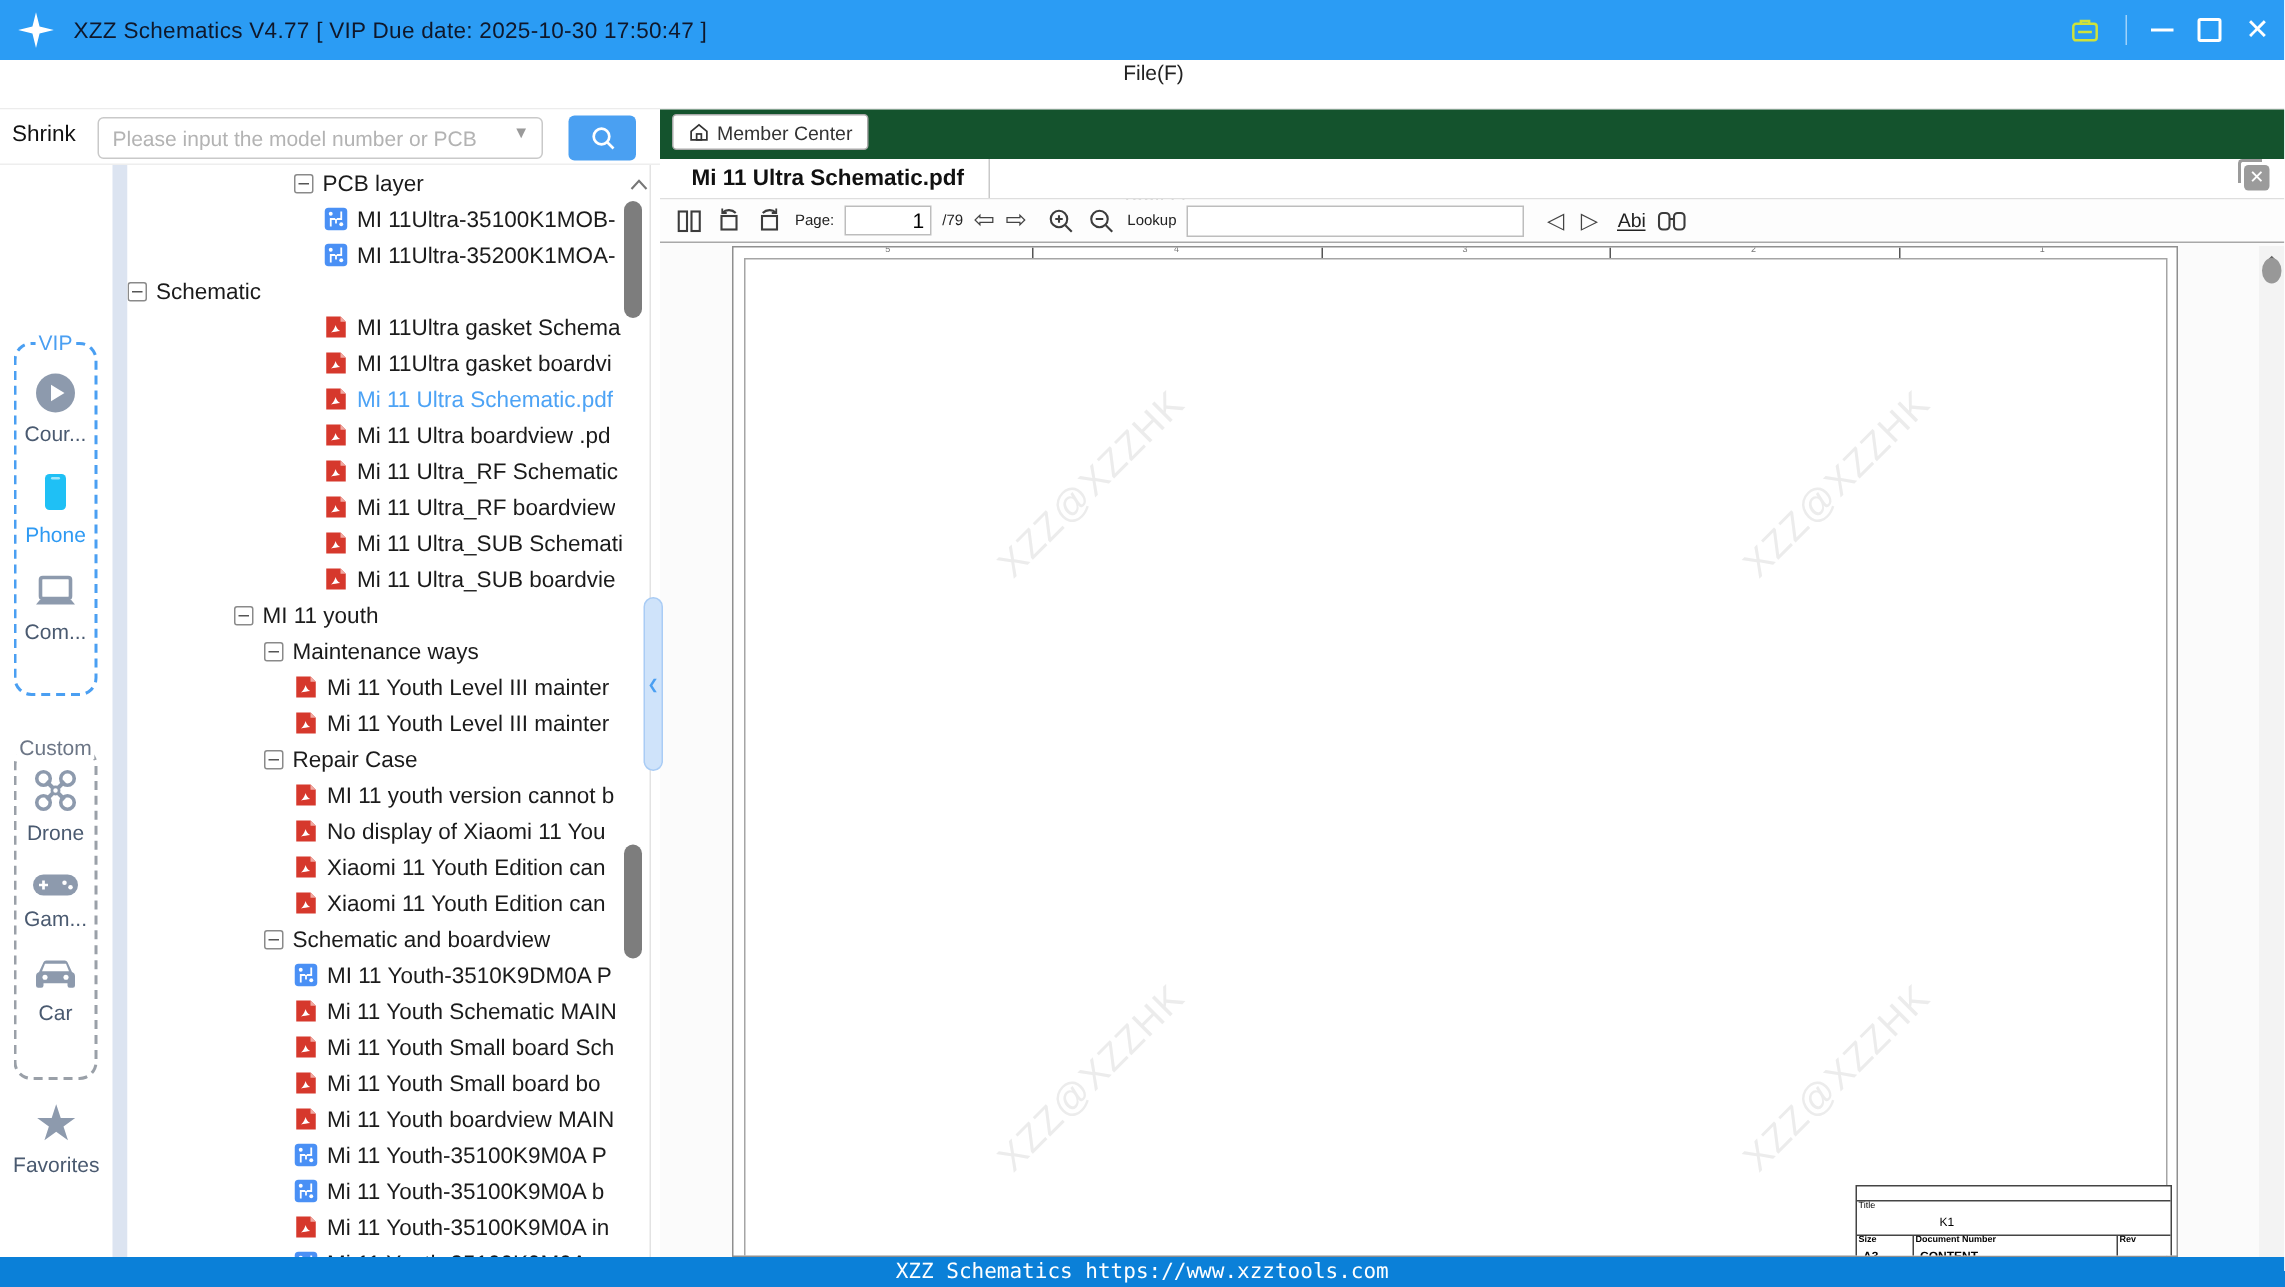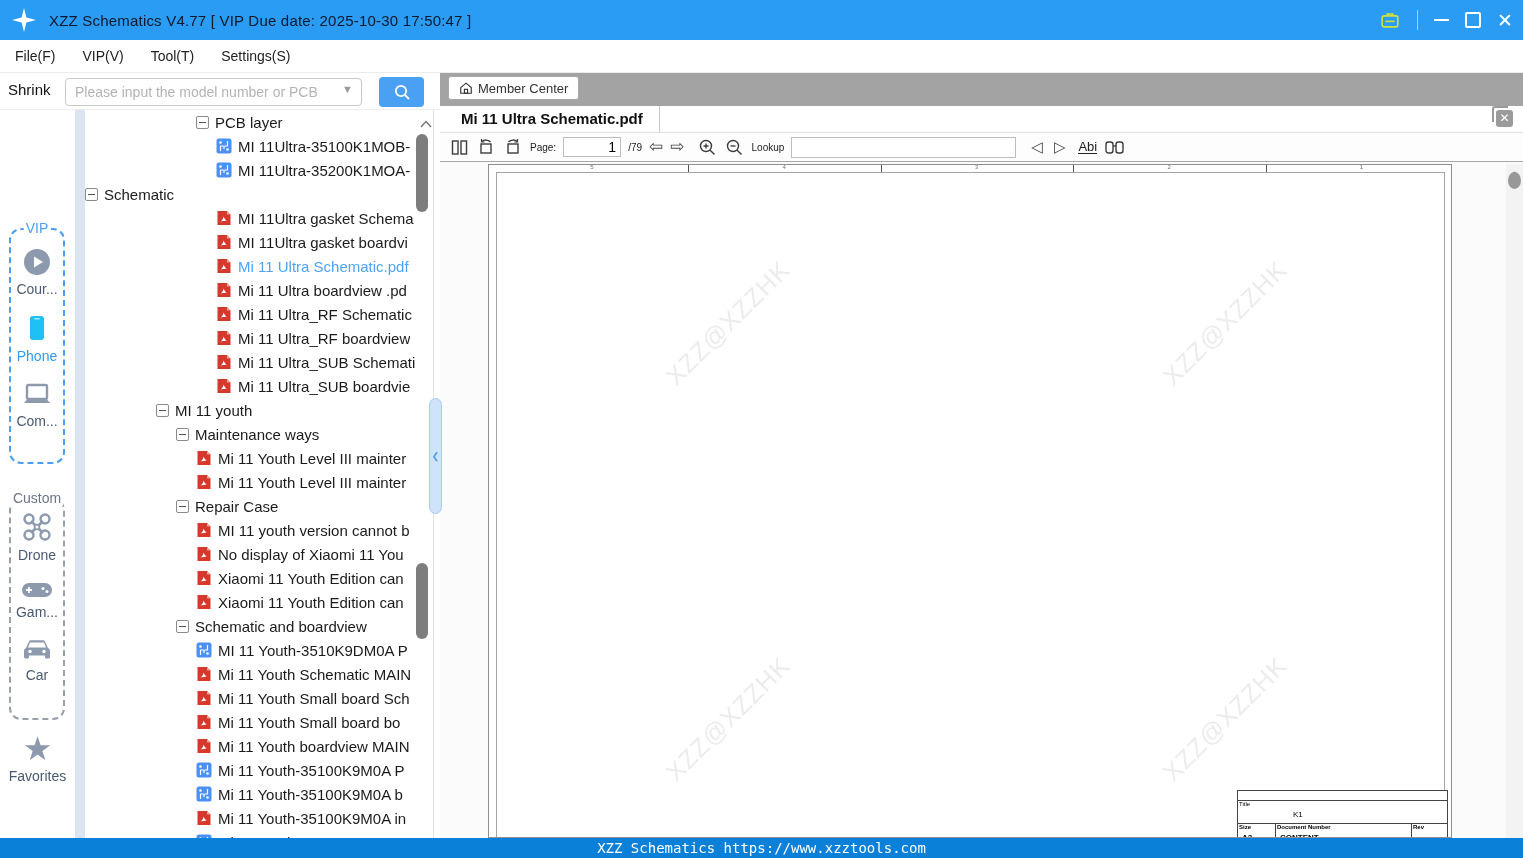--- a/index.html
+++ b/index.html
@@ -10,33 +10,33 @@
             display:flex;align-items:center;}
   .titlebar .logo{margin-left:9px;width:30px;height:30px;display:flex;align-items:center;justify-content:center;}
   .titlebar .title{color:#0f172a;font-size:15px;margin-left:10px;letter-spacing:.2px;}
   .win-controls{position:absolute;right:10px;top:0;height:40px;display:flex;align-items:center;gap:16px;}
   .win-divider{width:1px;height:20px;background:rgba(255,255,255,.55);}
   .btn-min{width:15px;height:2px;background:#fff;}
   .btn-max{width:12px;height:12px;border:2px solid #fff;border-radius:2px;}
   .btn-close{color:#fff;font-size:19px;line-height:19px;}
   
   .menubar{position:absolute;left:0;top:40px;width:1523px;height:33px;background:#fff;
-           border-bottom:1px solid #ececec;display:flex;align-items:center;gap:27px;padding-left:15px;box-sizing:border-box;}
+           border-bottom:1px solid #ececec;display:flex;align-items:center;gap:27px;padding-left:15px;box-sizing:border-box;flex-direction:column;}
   .menubar span{font-size:14px;color:#222;}
   
   .left-header{position:absolute;left:0;top:73px;width:440px;height:37px;background:#fff;border-bottom:1px solid #eee;box-sizing:border-box;}
   .shrink{position:absolute;left:4px;top:5px;font-size:15px;color:#111;padding:3px 4px;}
   .model-input{position:absolute;left:65px;top:5px;width:297px;height:28px;border:1px solid #c9c9c9;border-radius:4px;
                box-sizing:border-box;font-size:14px;color:#444;padding:0 24px 0 9px;outline:none;font-family:"Liberation Sans",sans-serif;}
   .model-input::placeholder{color:#b3b3b3;}
   .input-chevron{position:absolute;left:342px;top:10px;color:#9a9a9a;font-size:11px;}
   .search-btn{position:absolute;left:379px;top:4px;width:45px;height:30px;background:#4aa0f2;border:none;border-radius:4px;
               display:flex;align-items:center;justify-content:center;}
   
-  .right-header{position:absolute;left:440px;top:73px;width:1083px;height:33px;background:#a3a3a3;}
+  .right-header{position:absolute;left:440px;top:73px;width:1083px;height:33px;background:#14532d;}
   .member-btn{position:absolute;left:8px;top:3px;height:24px;border:1px solid #a9a9a9;border-radius:3px;background:#fff;
               display:flex;align-items:center;gap:5px;padding:0 10px;font-size:13px;color:#333;}
   
   .tabrow{position:absolute;left:440px;top:106px;width:1083px;height:27px;background:#fff;border-bottom:1px solid #dedede;box-sizing:border-box;}
   .tab-title{position:absolute;left:21px;top:4px;font-size:15px;font-weight:bold;color:#111;}
   .tab-sep{position:absolute;left:219px;top:0;width:1px;height:26px;background:#c9c9c9;}
   .closeall{position:absolute;left:1056px;top:4px;width:17px;height:17px;background:#9b9b9b;border-radius:3px;
             color:#fff;font-size:12px;line-height:16px;text-align:center;}
   .closeall::before{content:"";position:absolute;left:-4px;top:-4px;width:14px;height:14px;
             border-left:2px solid #9b9b9b;border-top:2px solid #9b9b9b;border-radius:3px 0 0 0;}

